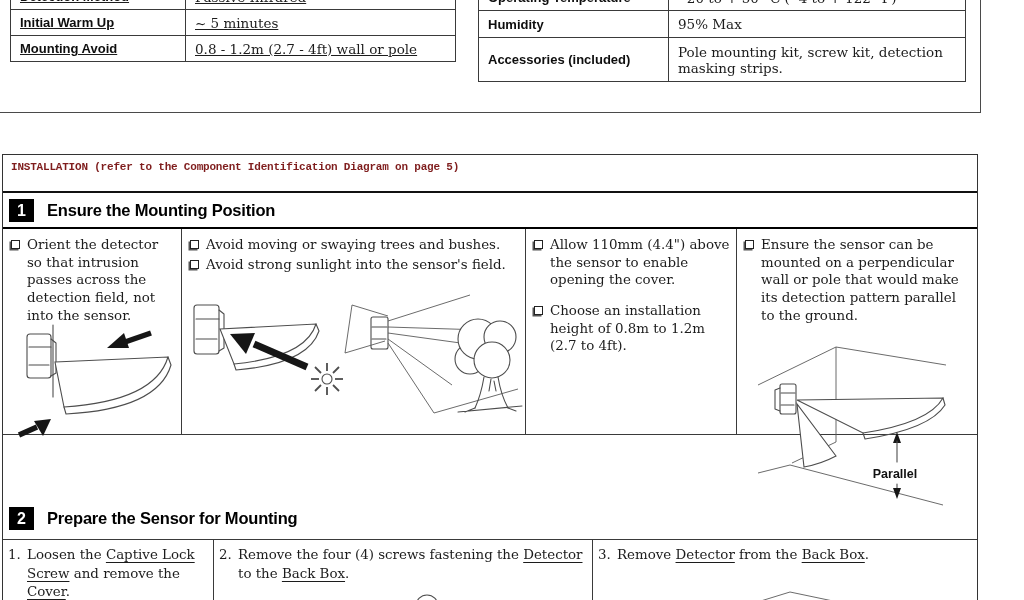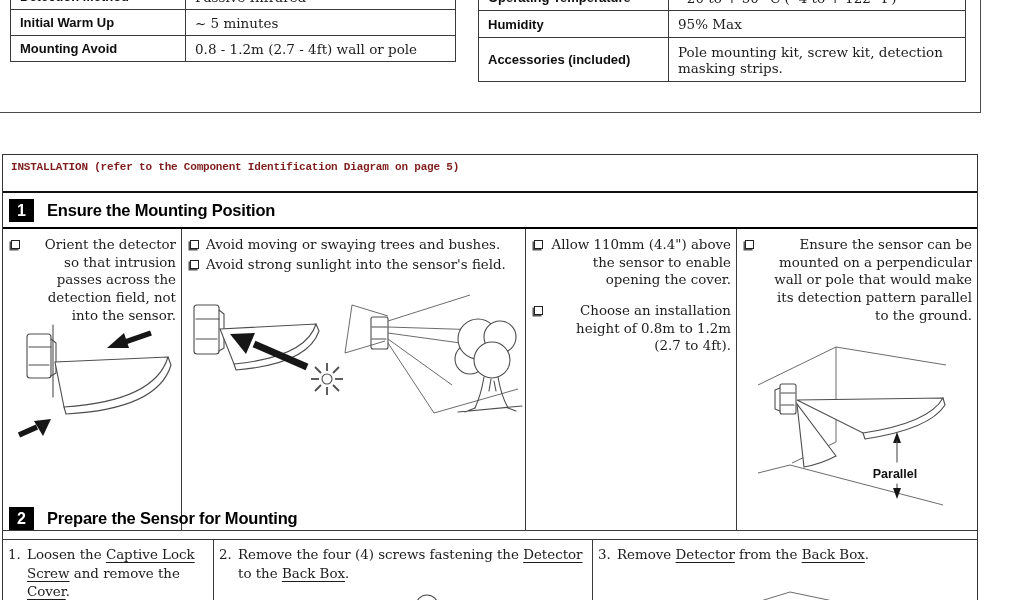--- a/index.html
+++ b/index.html
@@ -10,42 +10,42 @@
   
   .spec-box { position:absolute; left:-3px; top:-62px; width:984px; height:175px;
               border:1.6px solid #4a4a4a; background:#fff; }
   table.spec { position:absolute; border-collapse:collapse; background:#fff; }
   .spec td { border:1.3px solid #3a3a3a; padding:1px 9px; vertical-align:middle; }
   .spec .k { font-family:"Liberation Sans", sans-serif; font-weight:bold;
              font-size:13px; color:#0e0e0e; }
   .spec .v { font-size:13.5px; }
   #tblL { left:10px; top:-17px; }
   #tblL .k { width:175px; } #tblL .v { width:270px; }
-  #tblL tr { height:26px; }
+  #tblL tr { height:26px;text-decoration:underline; }
   #tblR { left:478px; top:-16px; }
   #tblR .k { width:190px; } #tblR .v { width:297px; }
   #tblR tr.r1 { height:26px; } #tblR tr.r2 { height:27px; } #tblR tr.r3 { height:44px; }
 
   
   .inst-frame { position:absolute; left:2px; top:154px; width:976px; height:446px;
                 border:1.6px solid #333; border-bottom:none; background:#fff; }
   .inst-title { position:absolute; top:6px; left:8px; font-family:Liberation Mono, monospace;
                 font-weight:bold; font-size:11px; letter-spacing:-0.2px; color:#7f1d1d;
                 white-space:nowrap; }
   .rule-title { position:absolute; top:36px; left:0; width:100%; border-top:2px solid #111; }
   .step-head { position:absolute; left:6px; display:flex; align-items:center; gap:13px; }
   .badge { width:25px; height:23px; background:#000; color:#fff;
            font-family:"Liberation Sans", sans-serif; font-weight:bold; font-size:16px;
            display:flex; align-items:center; justify-content:center; }
   .step-title { font-family:"Liberation Sans", sans-serif; font-weight:bold;
                 font-size:16.5px; letter-spacing:-0.2px; color:#000; white-space:nowrap; }
 
   
-  .sec1 { position:absolute; left:0; top:72px; width:100%; height:304px;
-          border-top:2.8px solid #000; border-bottom:1.8px solid #3a3a3a; display:flex;text-align:right; }
+  .sec1 { position:absolute; left:0; top:72px; width:100%; height:208px;
+          border-top:2.8px solid #000; border-bottom:1.8px solid #3a3a3a; display:flex; }
   .sec1 .col { position:relative; padding:7px 5px 0 5px; }
   .sec1 .col + .col { border-left:1.3px solid #3a3a3a; }
   .c1 { width:178px; flex:none; }
   .c2 { width:344px; flex:none; }
   .c3 { width:211px; flex:none; }
   .c4 { flex:1; }
   .chk { display:flex; font-size:13.4px; line-height:1.32; margin-bottom:7px; }
   .c2 .chk { margin-bottom:2px; }
   .c3 .chk { margin-bottom:13px; }
   .cbx { flex:none; width:9px; height:9px; border:1.5px solid #222; background:#fff;

